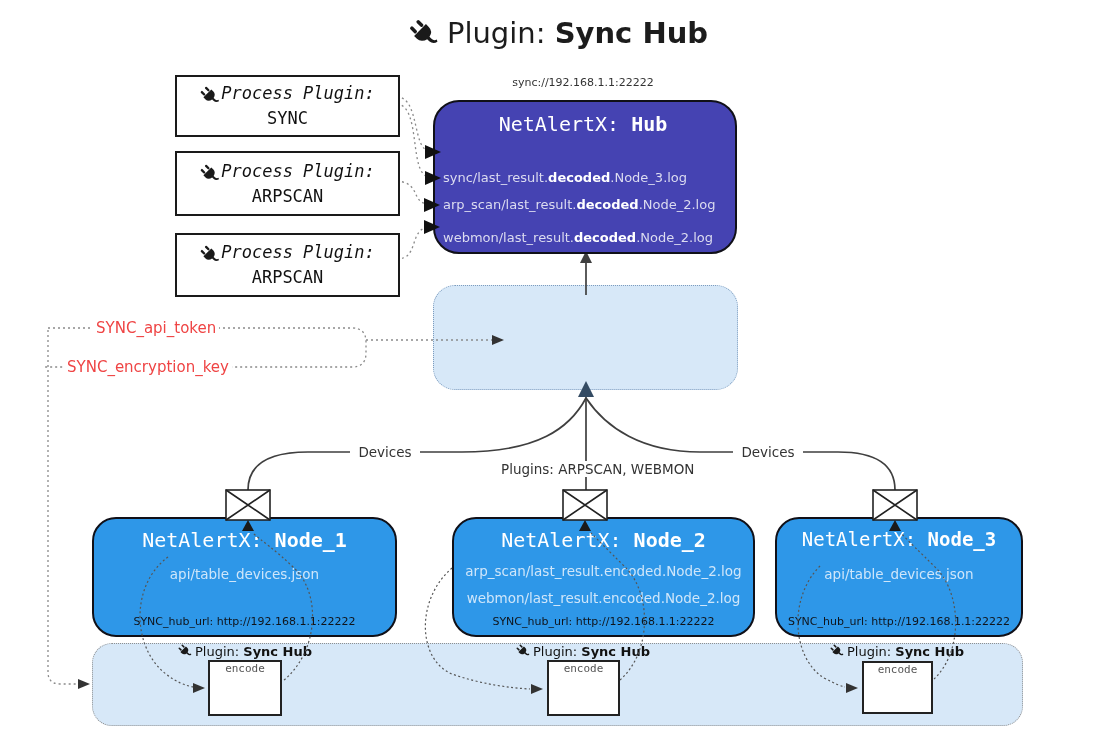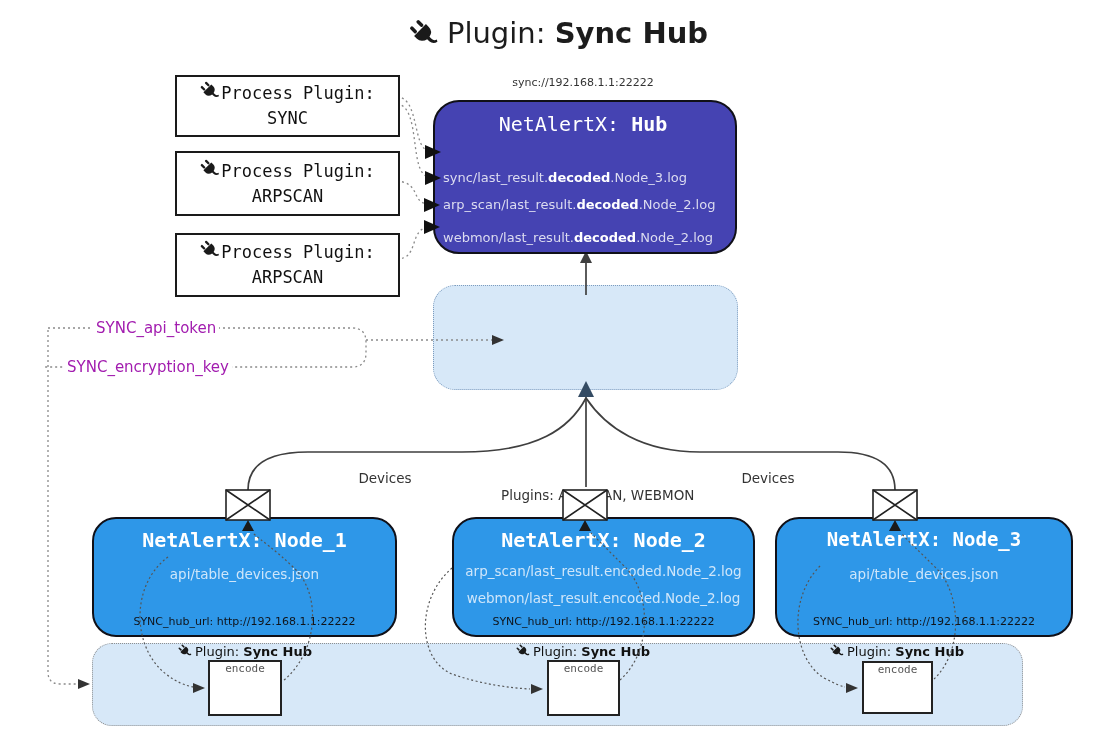--- a/index.html
+++ b/index.html
@@ -11,49 +11,49 @@
 
   
   .title{left:0;top:16px;width:1117px;text-align:center;font-size:29px;color:#1c1c1c;}
   .title .plug{vertical-align:-6px;margin-right:8px;}
   .title b{font-weight:bold;}
 
   
   .pbox{left:175px;width:221px;height:58px;background:#fff;border:2px solid #1a1a1a;
         display:flex;flex-direction:column;align-items:center;justify-content:center;
         font-family:"DejaVu Sans Mono",monospace;font-size:17px;line-height:25px;color:#111;}
-  .pbox .l1{display:flex;align-items:flex-start;gap:1px;}
+  .pbox .l1{display:flex;align-items:flex-end;gap:1px;font-style:italic;}
 
   
   .huburl{left:433px;top:76px;width:300px;text-align:center;font-size:11px;color:#333;}
   .hub{left:433px;top:100px;width:300px;height:150px;background:#4543b2;border:2px solid #101018;
        border-radius:26px;}
   .hub-title{left:433px;top:112px;width:300px;text-align:center;color:#fff;
              font-family:"DejaVu Sans Mono",monospace;font-size:20px;}
   .hublog{left:443px;width:292px;height:16px;font-size:13px;color:#dcdcf0;white-space:nowrap;}
   .hublog b{color:#fff;}
 
   
   .dec-container{left:433px;top:285px;width:305px;height:105px;background:#d7e8f8;
                  border:1.5px dotted #7d9cbe;border-radius:22px;box-sizing:border-box;}
   .dec-box{left:506px;top:295px;width:160px;height:84px;background:#fff;border:2px solid #222;
            box-sizing:border-box;display:flex;align-items:center;justify-content:center;
            font-family:"DejaVu Sans Mono",monospace;font-size:16px;color:#3a3a3a;}
 
   
-  .setting{background:#fff;padding:0 3px;font-size:15px;color:#a21caf;white-space:nowrap;}
-
-  
-  .edgelab{background:#fff;padding:0 3px;font-size:13.5px;color:#333;text-align:center;white-space:nowrap;margin-top:26px;}
+  .setting{background:#fff;padding:0 3px;font-size:15px;color:#ef4444;white-space:nowrap;}
+
+  
+  .edgelab{background:#fff;padding:0 3px;font-size:13.5px;color:#333;text-align:center;white-space:nowrap;}
 
   
   .node{height:120px;background:#2e97e8;border:2px solid #101018;border-radius:24px;box-sizing:border-box;}
   .node-inner{position:absolute;left:0;top:0;right:0;bottom:0;}
   .node-title{position:absolute;left:0;top:9px;width:100%;text-align:center;color:#fff;
-              font-family:"DejaVu Sans Mono",monospace;font-size:20px;white-space:nowrap;font-weight:bold;}
+              font-family:"DejaVu Sans Mono",monospace;font-size:20px;white-space:nowrap;}
   .node-file{position:absolute;left:0;width:100%;text-align:center;color:#cfe6fa;
              font-size:13.5px;white-space:nowrap;}
   .node-url{position:absolute;left:0;bottom:7px;width:100%;text-align:center;color:#10141a;
             font-size:11px;white-space:nowrap;}
 
   
   .enc-container{left:92px;top:643px;width:931px;height:83px;background:#d7e8f8;
                  border:1.5px dotted #8f8f8f;border-radius:20px;box-sizing:border-box;}
   .enc-label{top:644px;width:190px;text-align:center;font-size:13px;color:#111;white-space:nowrap;}
   .enc-label .plug{vertical-align:-2px;margin-right:3px;}
@@ -167,21 +167,21 @@
     </div>
   </div>
   <div class="abs z3 node" style="left:452px;top:517px;width:303px">
     <div class="node-inner">
       <div class="node-title"><span>NetAlertX:</span>&nbsp;<b>Node_2</b></div>
       <div class="node-file" style="top:44px">arp_scan/last_result.encoded.Node_2.log</div>
       <div class="node-file" style="top:71px">webmon/last_result.encoded.Node_2.log</div>
       <div class="node-url">SYNC_hub_url: http://192.168.1.1:22222</div>
     </div>
   </div>
-  <div class="abs z3 node" style="left:775px;top:517px;width:298px">
+  <div class="abs z3 node" style="left:775px;top:517px;width:248px">
     <div class="node-inner">
       <div class="node-title" style="font-size:19px"><span>NetAlertX:</span>&nbsp;<b>Node_3</b></div>
       <div class="node-file" style="top:47px">api/table_devices.json</div>
       <div class="node-url">SYNC_hub_url: http://192.168.1.1:22222</div>
     </div>
   </div>
 
   <div class="abs z4 enc-label" style="left:150px">
     <svg class="plug" width="14" height="14">
         <use href="#plug-icon"></use>

